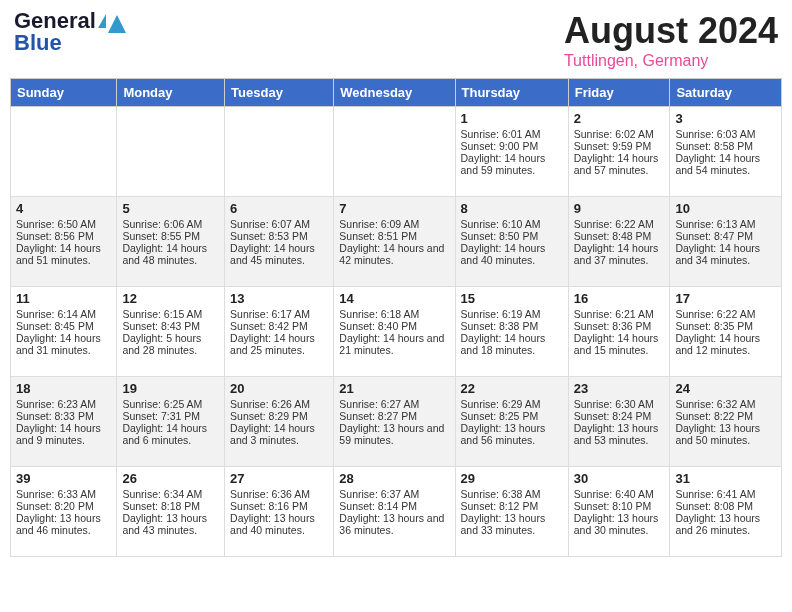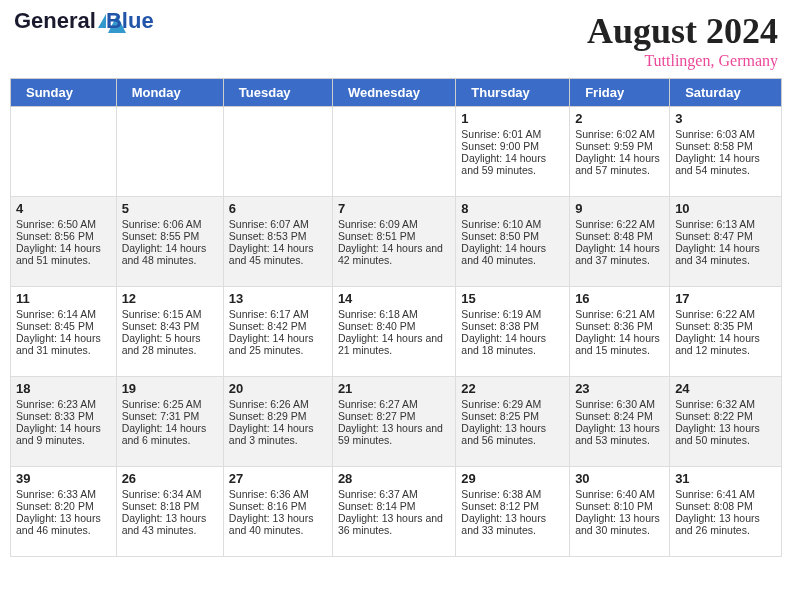--- a/index.html
+++ b/index.html
@@ -12,21 +12,21 @@
     }
     .header-area {
       display: flex;
       justify-content: space-between;
       align-items: flex-start;
       margin-bottom: 8px;
       padding: 0 4px;
     }
     .logo {
       display: flex;
-      flex-direction: row;
+      flex-direction: column;
       align-items: flex-start;
     }
     .logo-general {
       font-size: 22px;
       font-weight: bold;
       color: #1a1a2e;
       line-height: 1;
     }
     .logo-blue {
       font-size: 22px;
@@ -41,22 +41,20 @@
       border-left: 8px solid transparent;
       border-bottom: 14px solid #3399cc;
       vertical-align: middle;
       margin-left: 2px;
     }
     .logo-row {
       display: flex;
       align-items: center;
     }
     .title-area {
-      text-align: right;
-      font-family: Liberation Serif, serif;
     }
     .month-title {
       font-size: 36px;
       font-weight: bold;
       color: #222;
     }
     .location-title {
       font-size: 16px;
       color: #ec4899;
     }
@@ -65,21 +63,21 @@
       border-collapse: collapse;
       font-size: 11px;
     }
     thead tr {
       background-color: #3a6cc8;
     }
     thead th {
       color: #fff;
       font-weight: bold;
       text-align: left;
-      padding: 6px 15px;
+      padding: 6px 6px;
       font-size: 13px;
       border: 1px solid #ccc;
     }
     tbody tr {
       vertical-align: top;
     }
     tbody tr:nth-child(odd) {
       background-color: #fff;
     }
     tbody tr:nth-child(even) {

